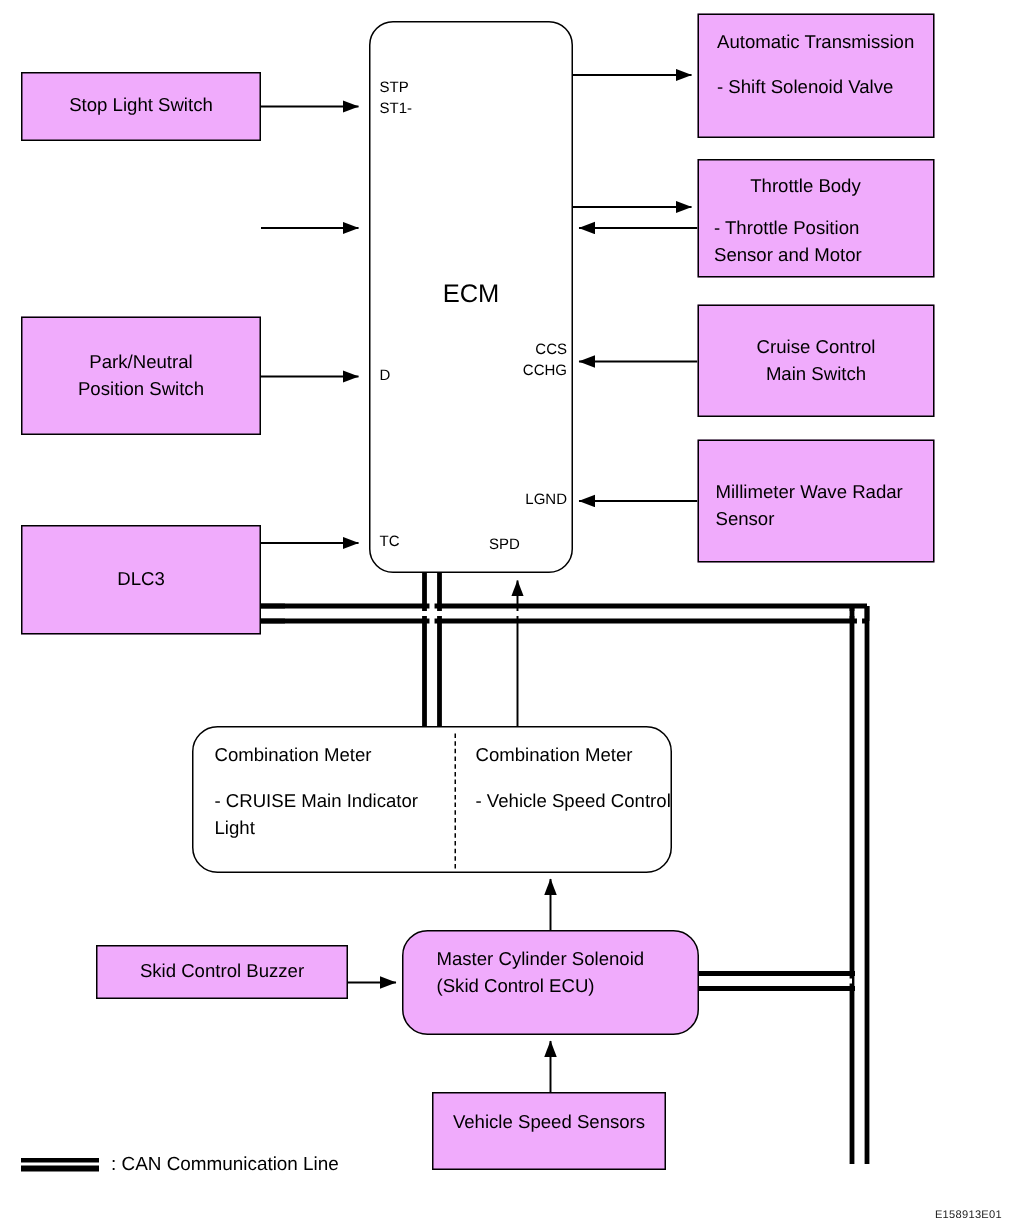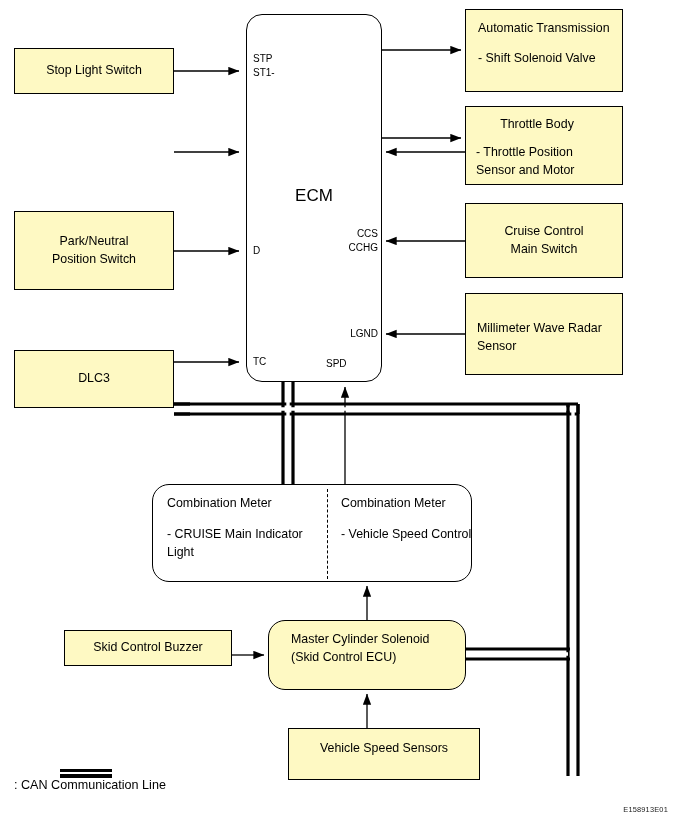--- a/index.html
+++ b/index.html
@@ -18,21 +18,21 @@
   svg.layer {
     position: absolute;
     left: 0; top: 0;
     width: 676px; height: 820px;
     pointer-events: none;
   }
   
   .box {
     position: absolute;
     border: 1.4px solid #000;
-    background: #fef9c3;
+    background: #f0abfc;
     font-size: 12.4px;
     color: #000;
     line-height: 1.45;
     padding: 7px 10px;
   }
   .box.rounded { border-radius: 17px; }
   .box.center-mid {
     display: flex;
     align-items: center;
     justify-content: center;
@@ -70,21 +70,20 @@
     font-size: 17px;
   }
 
   
   #comb {
     position: absolute;
     left: 128px; top: 484px; width: 320px; height: 98px;
     border: 1.4px solid #000;
     border-radius: 17px;
     background: #fff;
-    margin-left: 24px;
   }
   #comb .half {
     position: absolute;
     top: 0; height: 100%;
     font-size: 12.4px;
     line-height: 1.5;
     padding: 9px 0 0 14px;
   }
   #comb .half.left  { left: 0;     width: 174px; }
   #comb .half.right { left: 174px; width: 146px; }
@@ -94,21 +93,20 @@
     border-left: 1.6px dashed #000;
   }
 
   
   #legend {
     position: absolute;
     left: 14px; top: 769px;
     display: flex;
     align-items: center;
     font-size: 12.6px;
-    flex-direction: column;
   }
   #legend-swatch {
     width: 52px; height: 9px;
     margin-right: 8px;
     background: #000;
     border-top: 0 solid #000;
     position: relative;
   }
   #legend-swatch::after {
     content: "";
@@ -212,21 +210,21 @@
   <div class="box center-mid" id="b-stop" style="left:14px; top:48px; width:160px; height:46px;">
     <span class="blk">Stop Light Switch</span>
   </div>
 
 
   <div class="box center-mid" id="b-pnp" style="left:14px; top:211px; width:160px; height:79px;">
     <span class="blk">Park/Neutral
 Position Switch</span>
   </div>
 
-  <div class="box center-mid" id="b-dlc3" style="left:14px; top:350px; width:160px; height:58px;">
+  <div class="box center-mid" id="b-dlc3" style="left:14px; top:350px; width:160px; height:73px;">
     <span class="blk">DLC3</span>
   </div>
 
   <div id="ecm"></div>
   <div id="ecm-label">ECM</div>
 
   <div class="pin" style="left:253px; top:52px;">STP
 ST1-</div>
   <div class="pin" style="left:253px; top:244px;">D</div>
   <div class="pin" style="left:253px; top:355px;">TC</div>
@@ -276,21 +274,21 @@
 
   <div class="box center-mid" id="b-buzzer" style="left:64px; top:630px; width:168px; height:36px;">
     <span class="blk">Skid Control Buzzer</span>
   </div>
 
   <div class="box rounded left-top" id="b-mcs" style="left:268px; top:620px; width:198px; height:70px; padding:10px 0 0 22px;">
     <span class="blk">Master Cylinder Solenoid
 (Skid Control ECU)</span>
   </div>
 
-  <div class="box center-top" id="b-vss" style="left:288px; top:728px; width:192px; height:52px; padding-top:11px;">
+  <div class="box center-top" id="b-vss" style="left:288px; top:728px; width:156px; height:52px; padding-top:11px;">
     <span class="blk">Vehicle Speed Sensors</span>
   </div>
 
   <div id="legend">
     <div id="legend-swatch"></div>
     <div id="legend-text">: CAN Communication Line</div>
   </div>
 
   <div id="docid">E158913E01</div>
 

